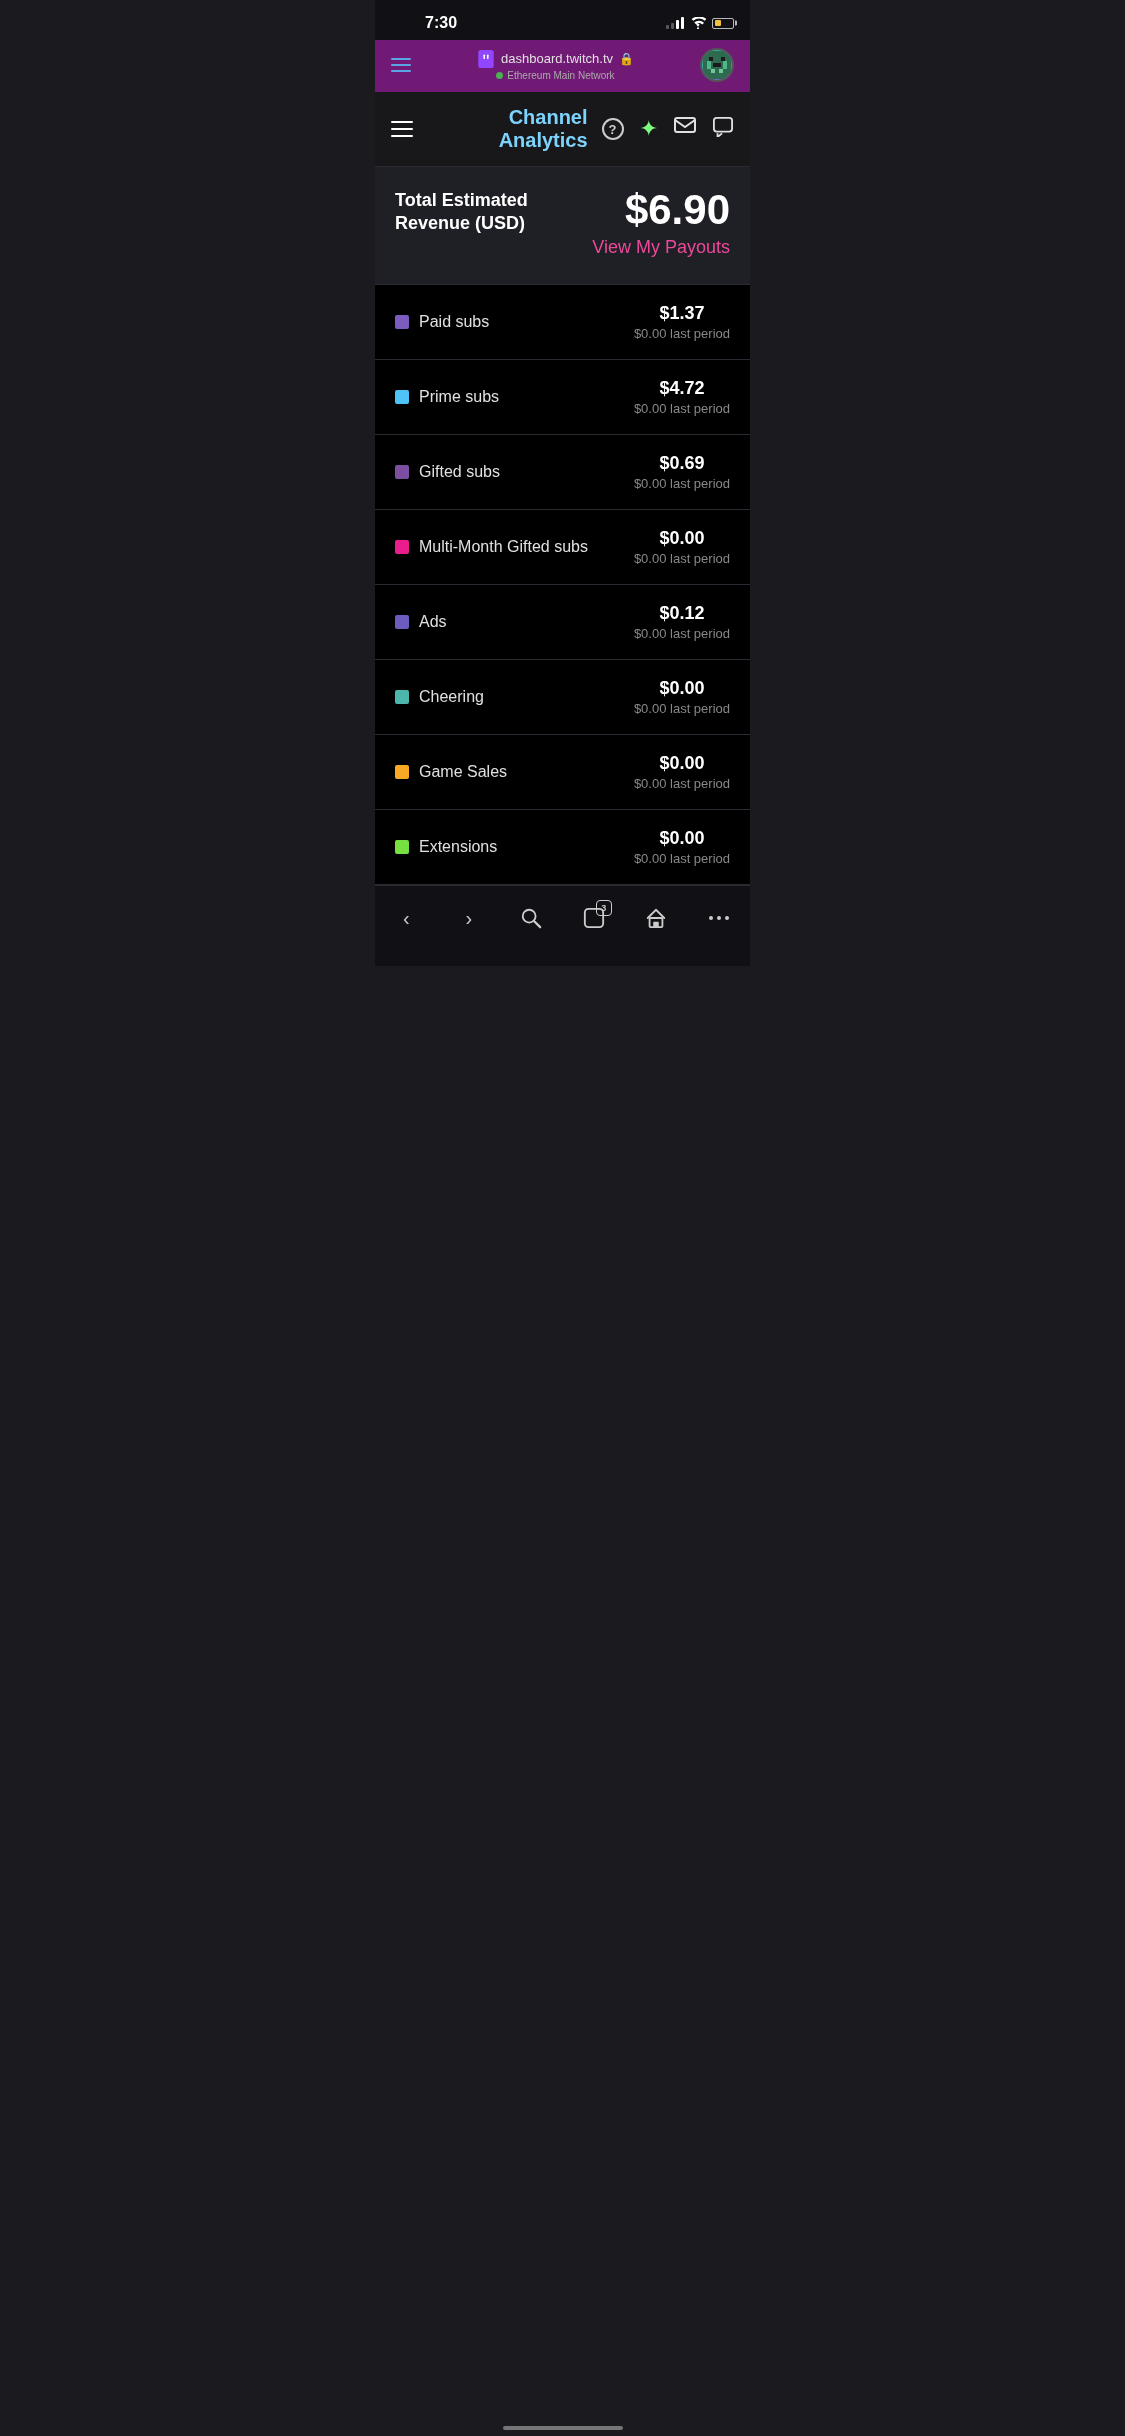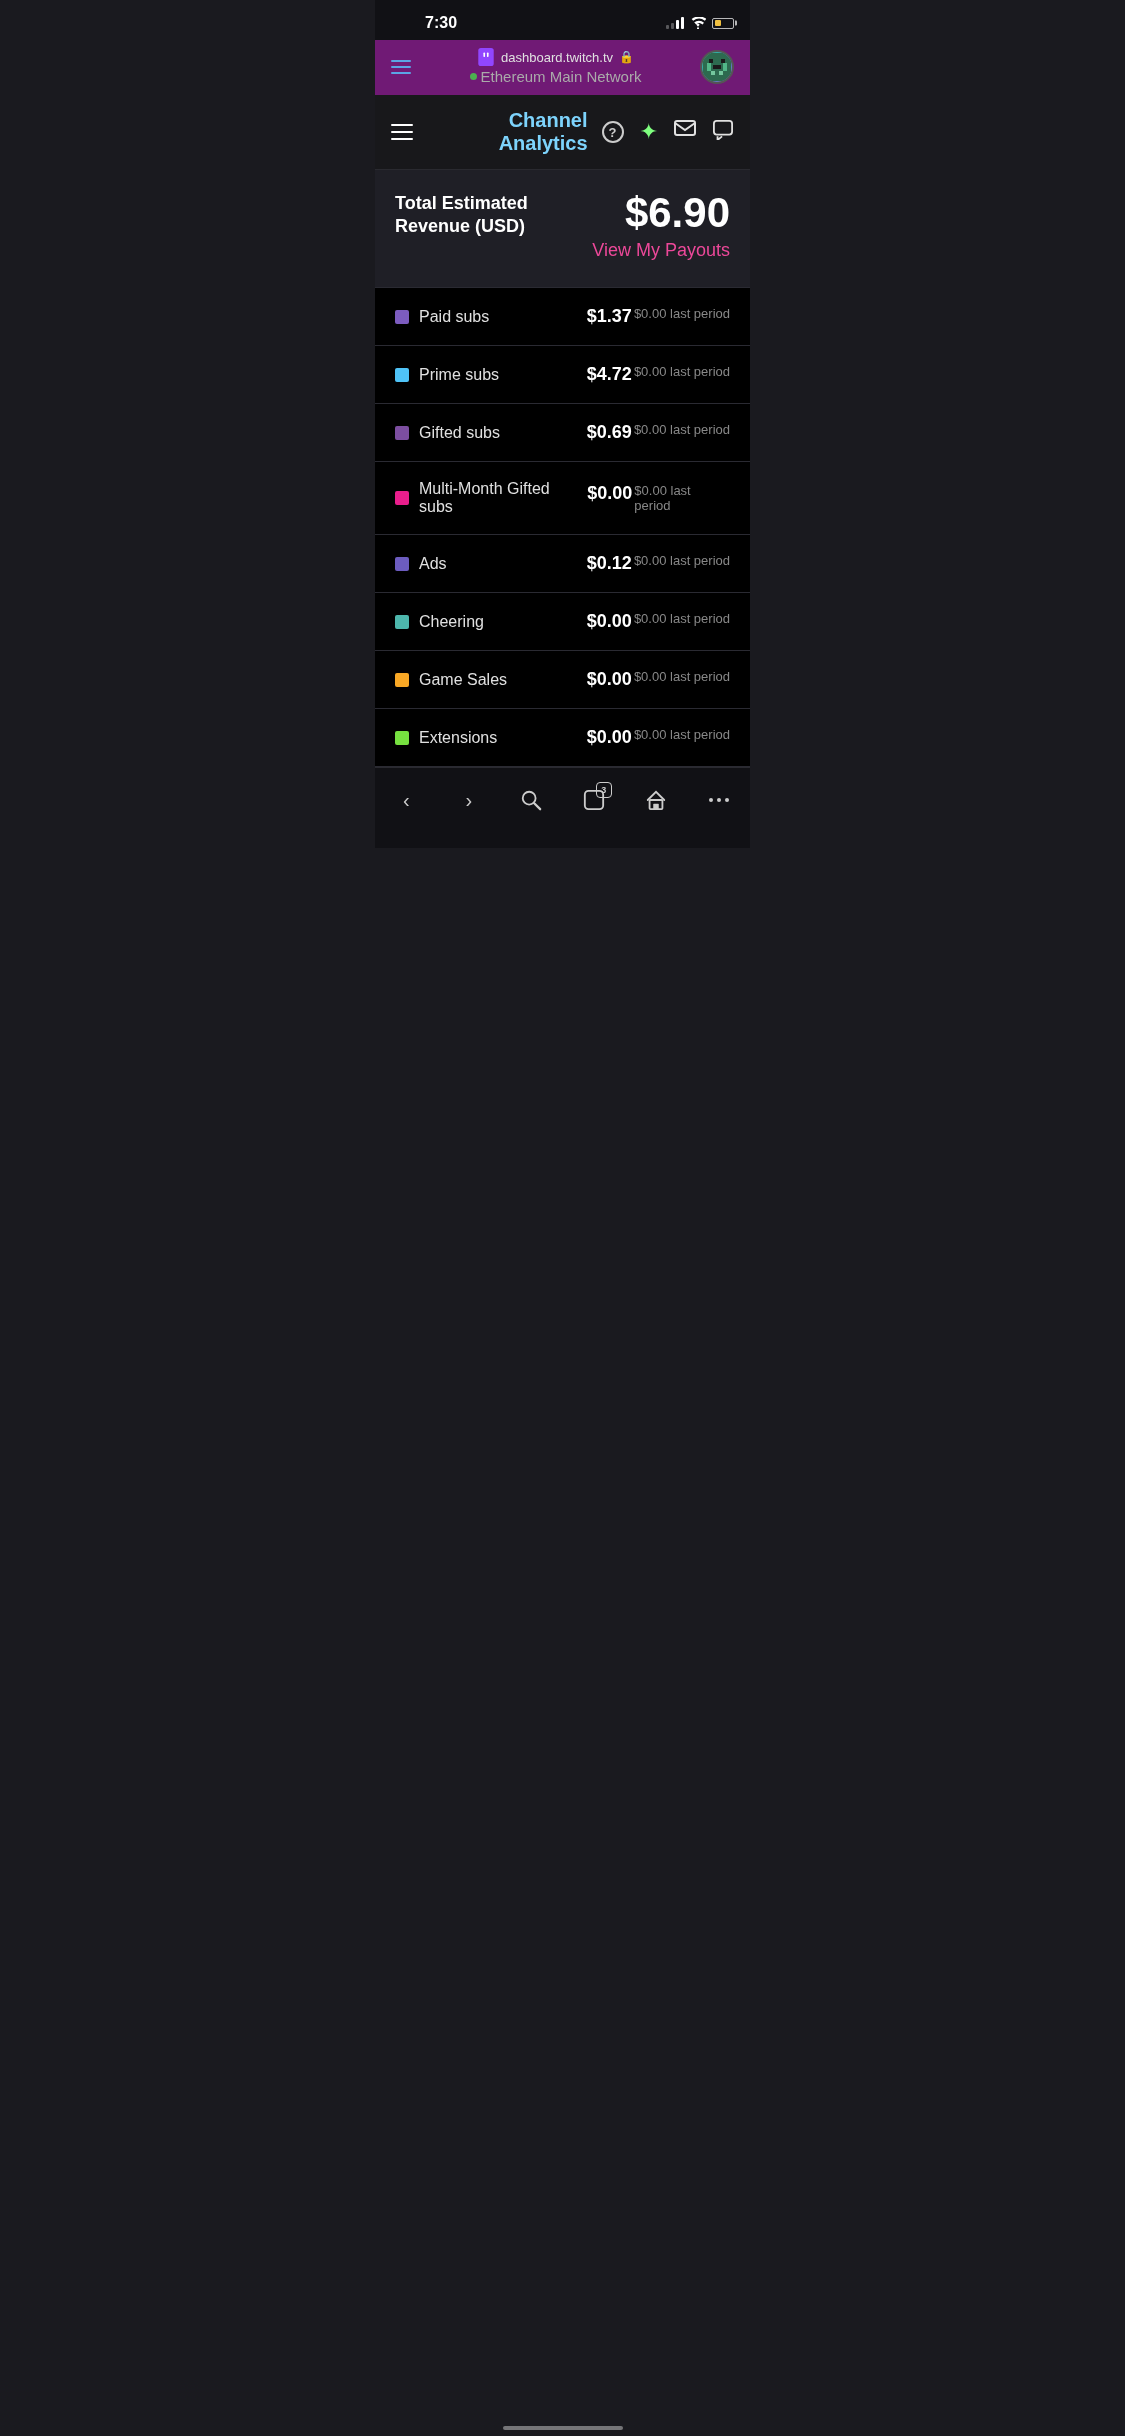--- a/index.html
+++ b/index.html
@@ -126,21 +126,21 @@
       gap: 4px;
       margin-top: 2px;
     }
     .network-dot {
       width: 7px;
       height: 7px;
       background: #4caf50;
       border-radius: 50%;
     }
     .network-label {
-      font-size: 15px;
+      font-size: 10px;
       color: #aaa;
     }
     .avatar-circle {
       width: 34px;
       height: 34px;
       border-radius: 50%;
       background: linear-gradient(135deg, #2ecc71, #3498db, #9b59b6);
       display: flex;
       align-items: center;
       justify-content: center;
@@ -265,21 +265,22 @@
       height: 14px;
       border-radius: 2px;
       flex-shrink: 0;
     }
     .item-name {
       font-size: 16px;
       color: #e0e0e0;
     }
     .item-right {
       display: flex;
-      align-items: flex-start;
+      flex-direction: column;
+      align-items: center;
       gap: 2px;
     }
     .item-amount {
       font-size: 18px;
       font-weight: 600;
       color: #fff;
     }
     .item-last-period {
       font-size: 13px;
       color: #888;

